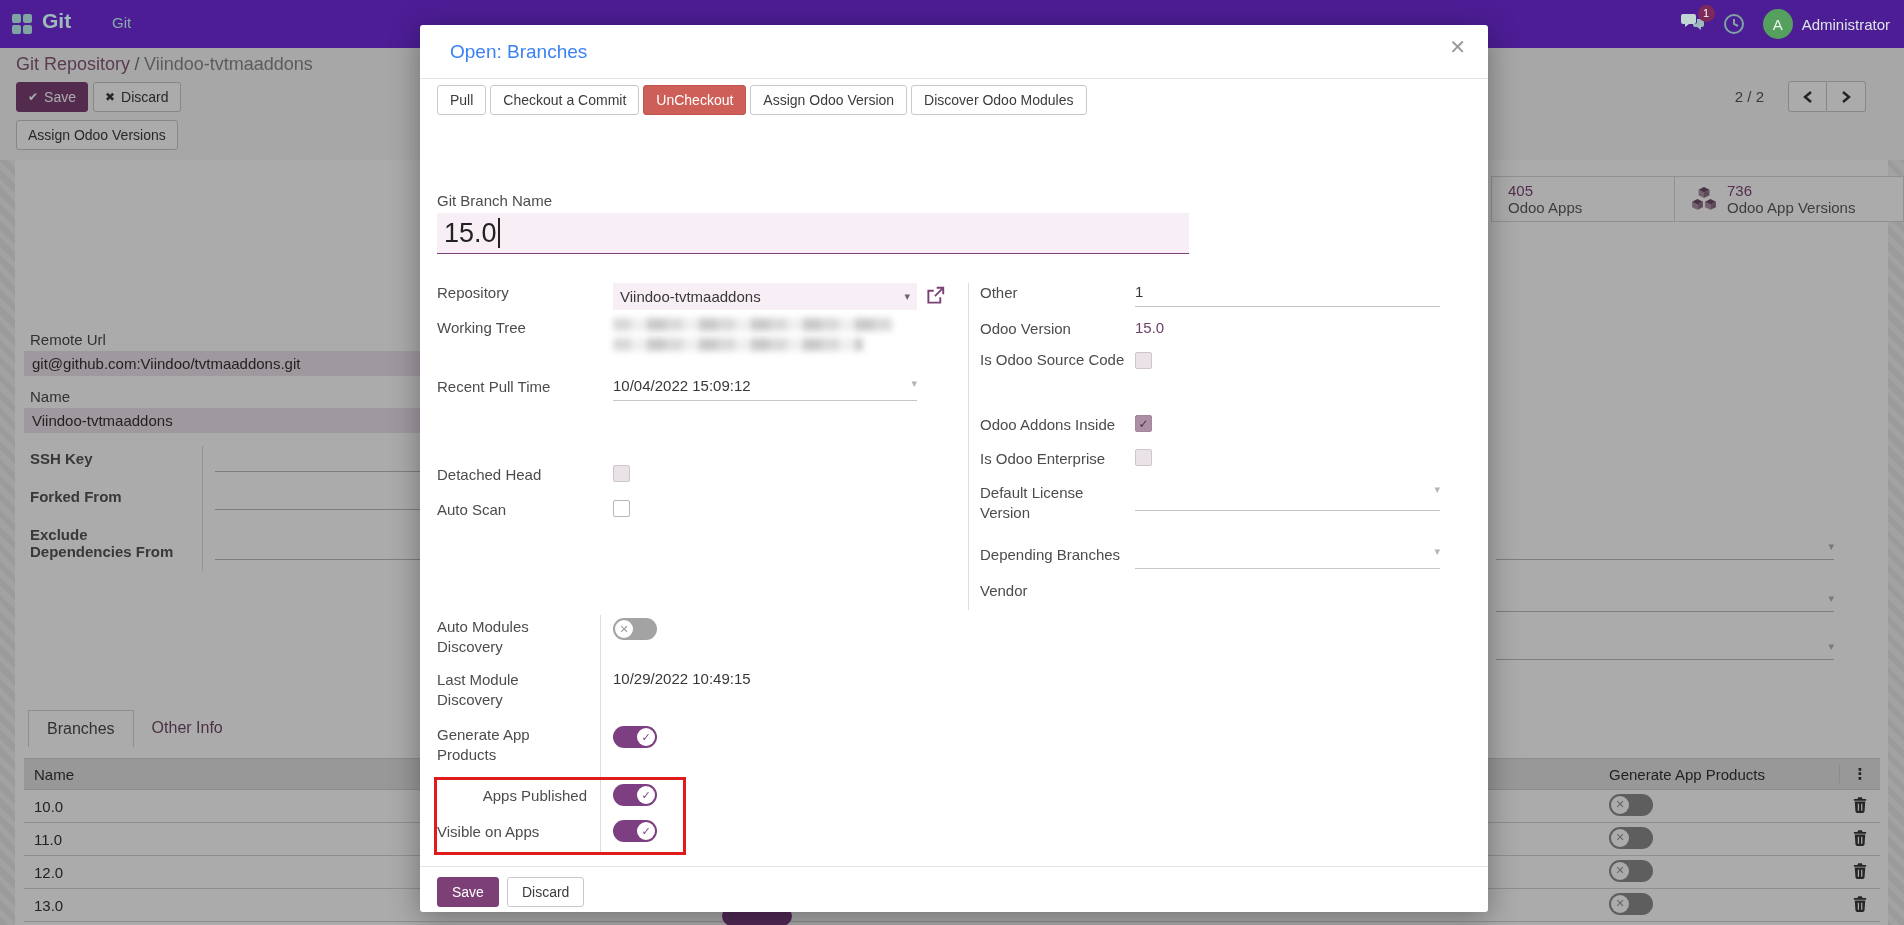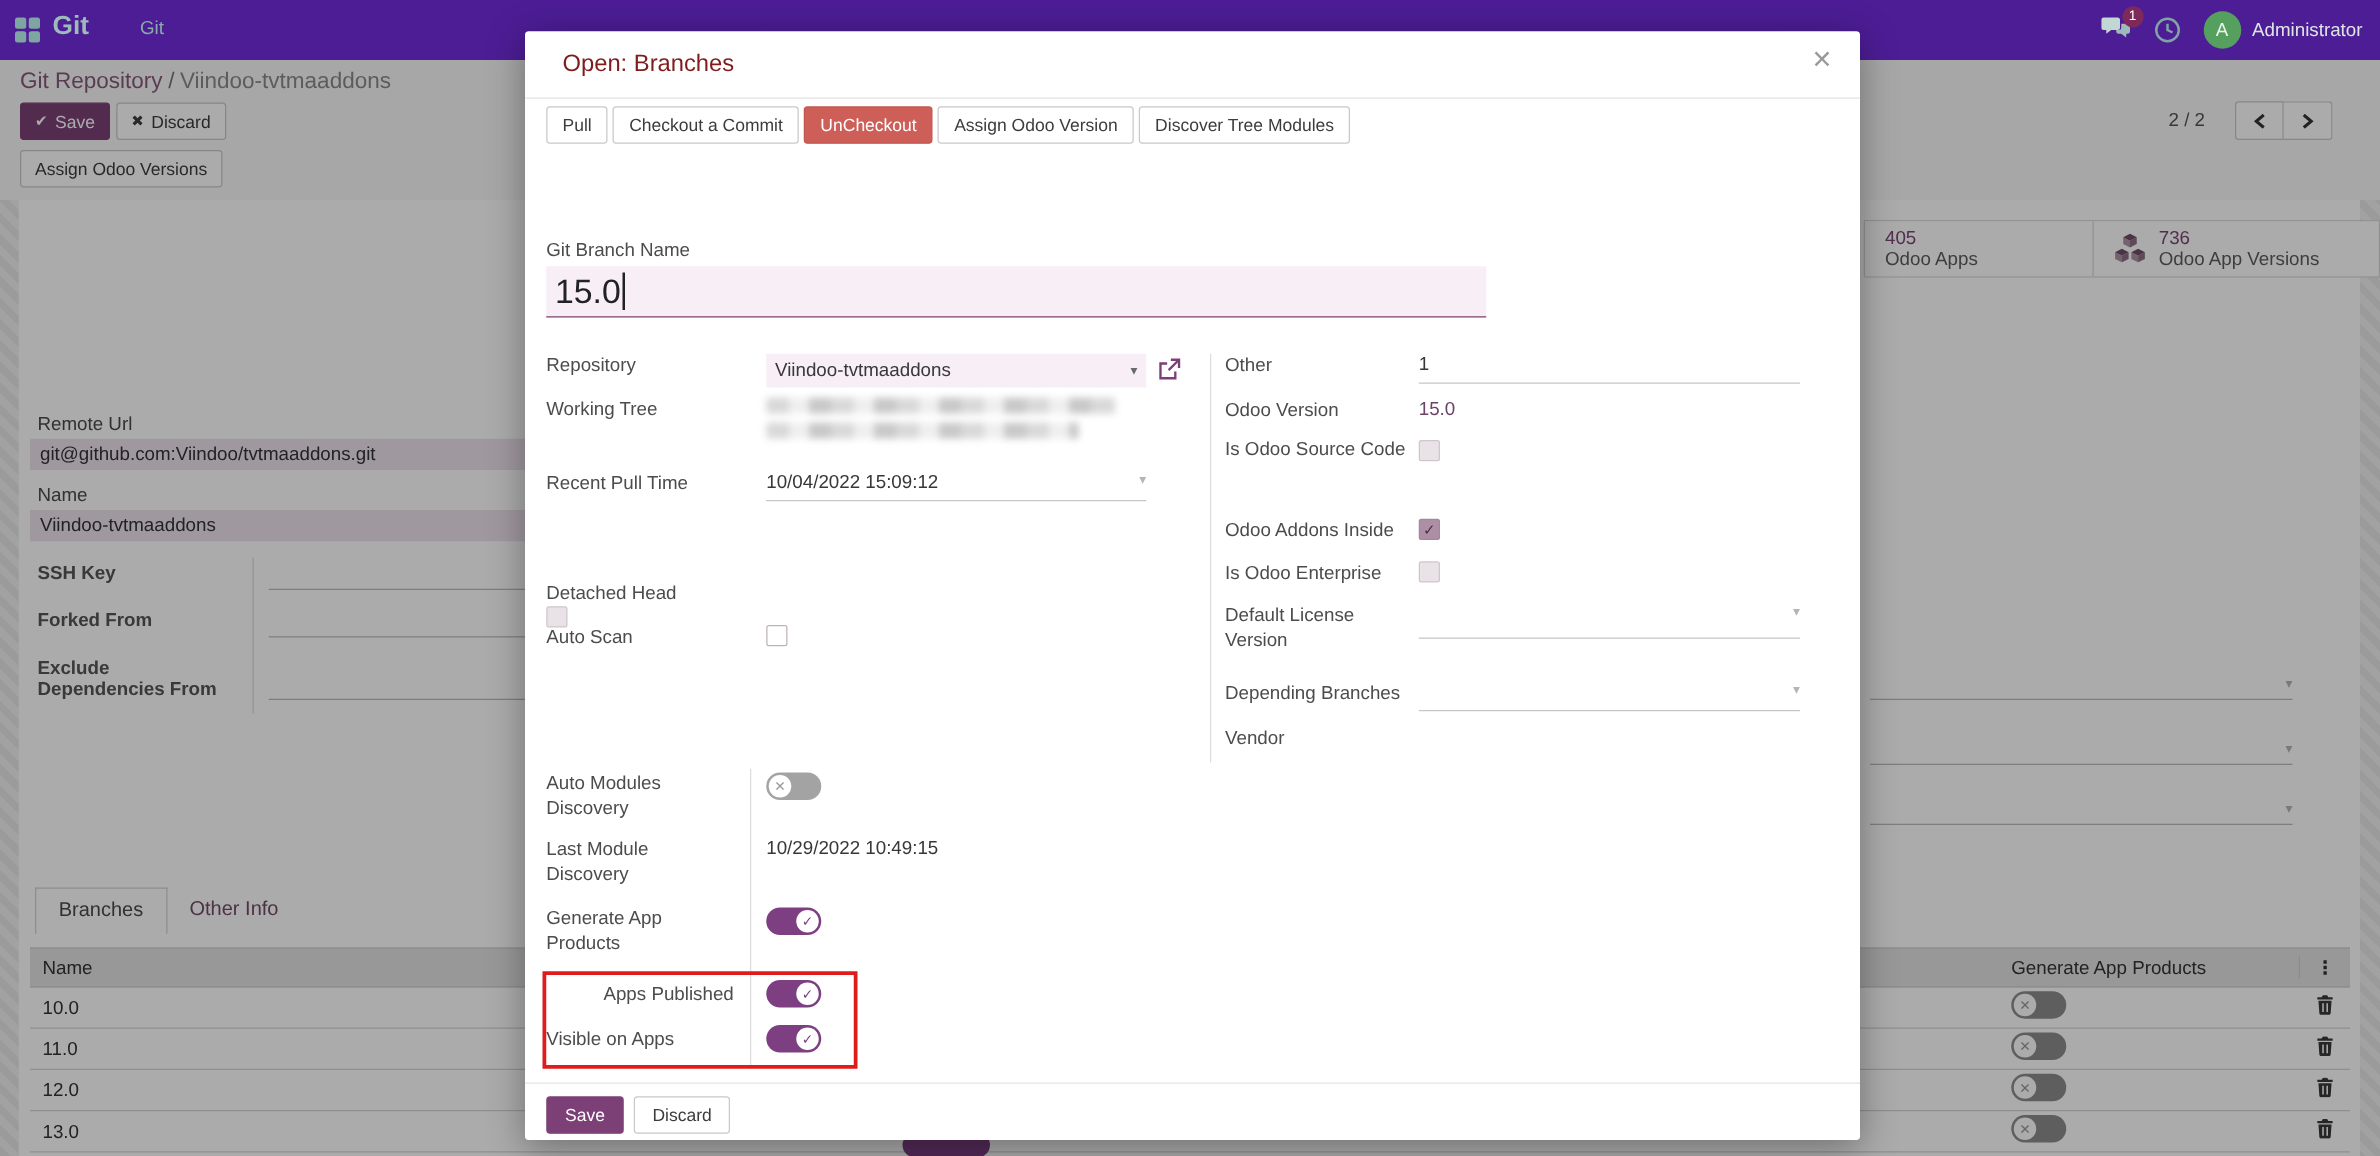--- a/index.html
+++ b/index.html
@@ -48,21 +48,21 @@
   .toggle.dim { background:#8d8d8d; }
 
   
   .cb { width:17px; height:17px; border:1px solid #bdb3ba; background:#fff; border-radius:2px; font-size:12px; text-align:center; line-height:16px; color:#46323f; }
   .cb.ro { background:#e9e3e8; border-color:#cfc5cc; }
   .cb.checked { background:#ac8fa5; border-color:#a3879b; }
 
   
   .backdrop { position:absolute; left:0; top:48px; width:1904px; height:877px; background:rgba(0,0,0,0.33); z-index:4; }
   .modal { position:absolute; left:420px; top:25px; width:1068px; height:887px; background:#fff; border-radius:3px; box-shadow:0 6px 30px rgba(0,0,0,.35); z-index:10; }
-  .m-title { position:absolute; left:30px; top:16px; font-size:19px; color:#7f1d1d; }
+  .m-title { position:absolute; left:30px; top:16px; font-size:19px; color:#3b82f6; }
   .m-close { position:absolute; right:22px; top:10px; font-size:20px; color:#9a9a9a; cursor:pointer; }
   .m-head-line { position:absolute; left:0; top:53px; width:100%; border-bottom:1px solid #e3e3e3; }
   .m-btnrow { position:absolute; left:17px; top:60px; display:flex; gap:4px; }
   .m-btn { border:1px solid #c9c9c9; background:#fff; color:#3c3c3c; font-size:14px; padding:6px 12px; border-radius:3px; white-space:nowrap; }
   .m-btn.danger { background:#cd5f58; border-color:#c2554e; color:#fff; }
   .m-strip { position:absolute; left:0; top:93px; width:100%; height:42px; border-top:1px solid #e7e7e7; border-bottom:1px solid #e2e2e2; }
   .m-stat { position:absolute; right:8px; top:0; height:40px; width:146px; border-left:1px solid #e2e2e2; display:flex; align-items:center; gap:8px; padding-left:10px; }
   .mlabel { color:#4c4c4c; font-size:15px; line-height:20px; }
   .mvalue { color:#383838; font-size:15px; }
   .uline { border-bottom:1px solid #c6c6c6; }
@@ -252,21 +252,21 @@
   <div class="modal">
     <div class="m-title">Open: Branches</div>
     <div class="m-close">✕</div>
     <div class="m-head-line"></div>
 
     <div class="m-btnrow">
       <button class="m-btn">Pull</button>
       <button class="m-btn">Checkout a Commit</button>
       <button class="m-btn danger">UnCheckout</button>
       <button class="m-btn">Assign Odoo Version</button>
-      <button class="m-btn">Discover Tree Modules</button>
+      <button class="m-btn">Discover Odoo Modules</button>
     </div>
 
 
     <div class="abs mlabel" style="left:17px; top:166px;">Git Branch Name</div>
     <div class="abs" style="left:17px; top:188px; width:752px; height:41px; background:#f7eef6; border-bottom:1px solid #7c4077; display:flex; align-items:center; padding-left:7px;">
       <span style="font-size:27px; color:#222;">15.0</span>
       <span style="display:inline-block; width:2px; height:30px; background:#222; margin-left:1px;"></span>
     </div>
 
     <div class="vline" style="left:548px; top:258px; height:327px;"></div>
@@ -294,21 +294,21 @@
 
     <div class="row" style="left:17px; top:352px;">
       <div class="mlabel" style="width:176px;">Recent Pull Time</div>
       <div class="uline" style="width:304px; height:24px; display:flex;">
         <span class="mvalue" style="flex:1;">10/04/2022 15:09:12</span>
         <span class="caret lt">▾</span>
       </div>
     </div>
 
 
-    <div class="row" style="left:17px; top:440px;flex-direction:column;">
+    <div class="row" style="left:17px; top:440px;">
       <div class="mlabel" style="width:176px;">Detached Head</div>
       <div class="cb ro"></div>
     </div>
 
     <div class="row" style="left:17px; top:475px;">
       <div class="mlabel" style="width:176px;">Auto Scan</div>
       <div class="cb"></div>
     </div>
 
     <div class="row" style="left:560px; top:258px;">

